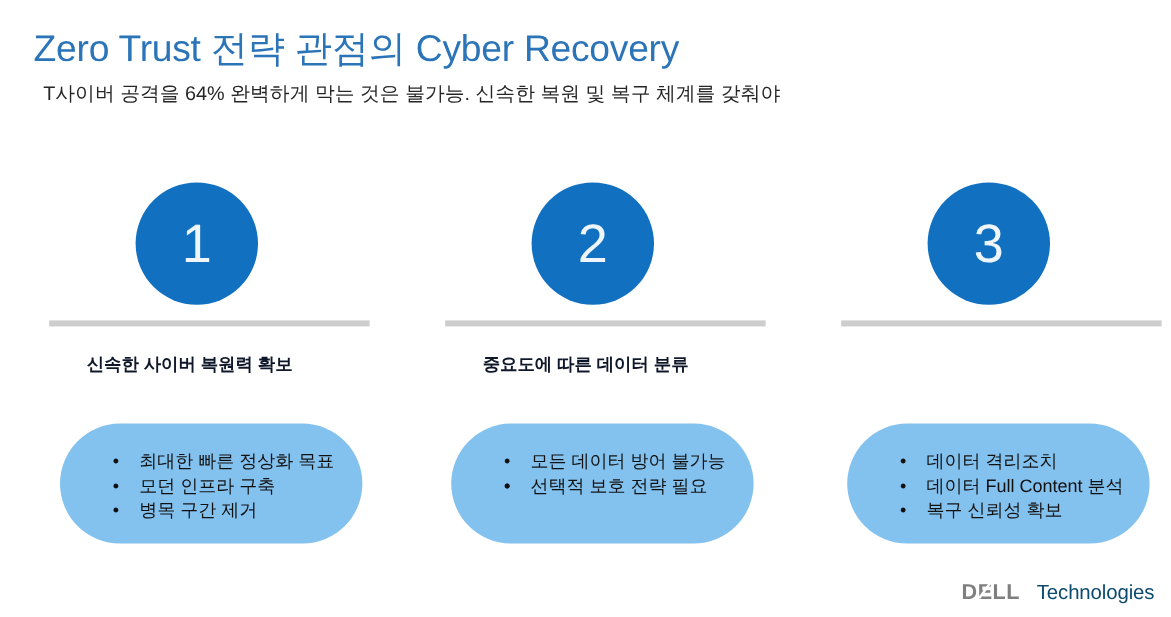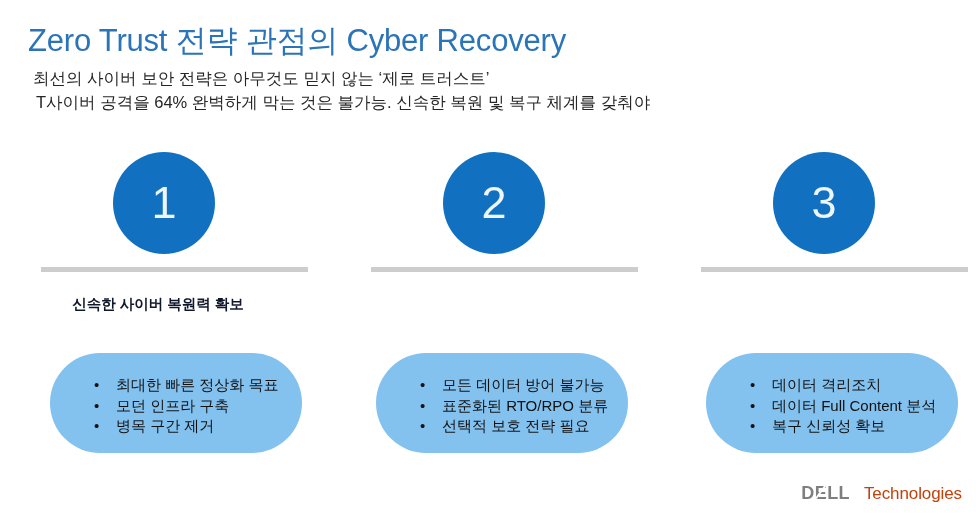--- a/index.html
+++ b/index.html
@@ -162,34 +162,33 @@
     position: absolute;
     left: 5px;
     top: -1px;
     width: 1.6px;
     height: 17px;
     background: #ffffff;
     transform: rotate(36deg);
   }
   #dell-logo .tech-word {
     font-size: 17px;
-    color: #c2410c;
+    color: #0c4a6e;
     letter-spacing: -0.1px;
     margin-left: 14px;
   }
 </style>
 </head>
 <body>
 
 <div id="slide">
 
   <div id="slide-title">Zero Trust 전략 관점의 Cyber Recovery</div>
 
   <div id="subtitle">
-    <span class="sub-line">최선의 사이버 보안 전략은 아무것도 믿지 않는 ‘제로 트러스트’</span>
     <span class="sub-line indent">T사이버 공격을 64% 완벽하게 막는 것은 불가능.  신속한 복원 및 복구 체계를 갖춰야</span>
   </div>
 
   <div class="column c1">
     <div class="circle">1</div>
     <div class="divider"></div>
     <div class="col-heading">신속한 사이버 복원력 확보</div>
     <div class="bullet-box">
       <ul class="bullet-list">
         <li>
@@ -204,29 +203,29 @@
           <span class="dot">•</span>
           <span>병목 구간 제거</span>
         </li>
       </ul>
     </div>
   </div>
 
   <div class="column c2">
     <div class="circle">2</div>
     <div class="divider"></div>
+    <div class="col-heading">중요도에 따른 데이터 분류</div>
     <div class="bullet-box">
       <ul class="bullet-list">
         <li>
           <span class="dot">•</span>
           <span>모든 데이터 방어 불가능</span>
         </li>
         <li>
           <span class="dot">•</span>
-          <span>표준화된 RTO/RPO 분류</span>
         </li>
         <li>
           <span class="dot">•</span>
           <span>선택적 보호 전략 필요</span>
         </li>
       </ul>
     </div>
   </div>
 
   <div class="column c3">

